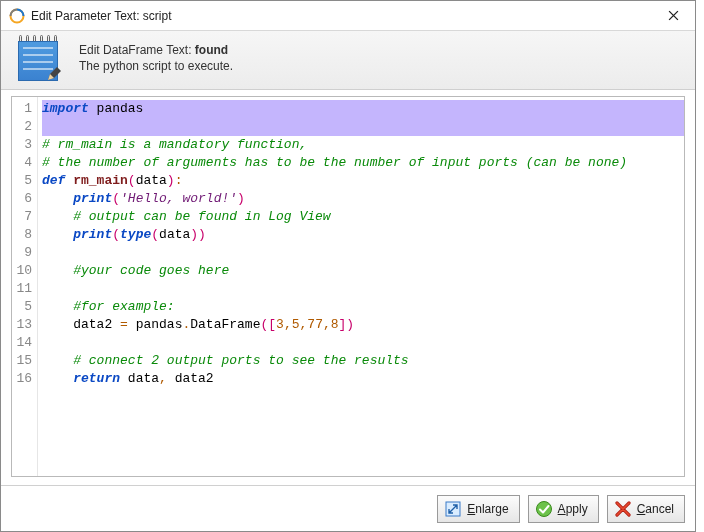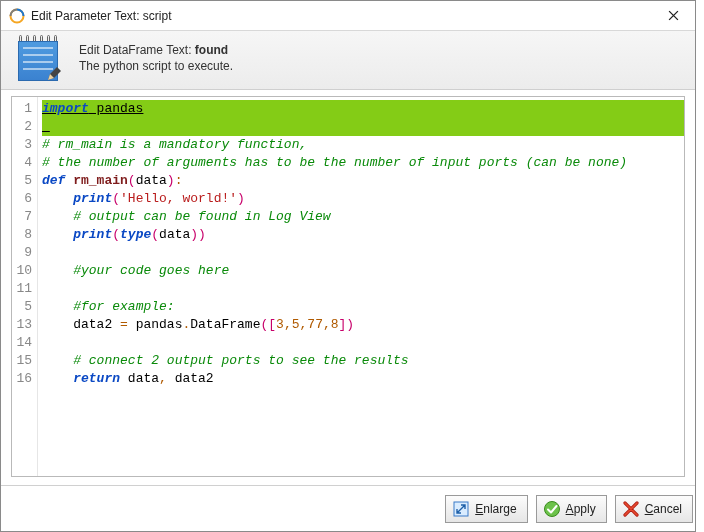--- a/index.html
+++ b/index.html
@@ -16,30 +16,30 @@
   .info-strip .notes-icon .ring { width:3px; height:8px; border:1px solid #666; border-radius:2px 2px 0 0; background:#eee; }
   .info-strip .notes-icon .pad { position:absolute; top:6px; left:3px; right:3px; bottom:0; background:linear-gradient(#4f9be0,#3b82d0); border:1px solid #2b6aaf; }
   .info-strip .notes-icon .pad .line { height:2px; background:rgba(255,255,255,.55); margin:5px 4px 0 4px; }
   .info-strip .notes-icon .pencil { position:absolute; right:-2px; bottom:-2px; }
   .info-text { color:#333; line-height:1.35; }
   .info-text .row1 b { font-weight:600; }
   .body-area { flex:1; padding:6px 10px 8px 10px; display:flex; }
   .editor { flex:1; border:1px solid #b9b9b9; background:#fff; display:flex; font-family: Consolas, "Courier New", monospace; font-size:13px; overflow:hidden; }
   .gutter { width:26px; background:#fff; border-right:1px solid #e6e6e6; color:#888; text-align:right; padding:3px 5px 0 0; line-height:18px; user-select:none; }
   .code { flex:1; padding:3px 0 0 4px; line-height:18px; white-space:pre; overflow:hidden; }
-  .hl { background:#84cc16; display:block;text-decoration:underline; }
+  .hl { background:#c4b5fd; display:block; }
   .kw { color:#0a48c4; font-weight:bold; font-style:italic; }
   .fn { color:#7f1d1d; font-weight:bold; }
   .id { color:#000; }
-  .str { color:#b91c1c; }
+  .str { color:#701a75; font-style:italic; }
   .cmt { color:#0a8a0a; font-style:italic; }
   .num { color:#b05a00; }
   .op  { color:#b05a00; }
   .br  { color:#c8006a; }
-  .button-row { height:46px; border-top:1px solid #d0d0d0; display:flex; align-items:center; justify-content:flex-end; gap:8px; padding:0 2px; }
+  .button-row { height:46px; border-top:1px solid #d0d0d0; display:flex; align-items:center; justify-content:flex-end; gap:8px; padding:0 10px; }
   .btn { height:28px; border:1px solid #9a9a9a; background:linear-gradient(#fcfcfc,#e6e6e6); padding:0 10px 0 6px; display:flex; align-items:center; gap:5px; cursor:pointer; font-size:12px; color:#222; }
   .btn .txt { text-decoration: underline; text-decoration-color: transparent; }
   .btn .txt::first-letter { text-decoration: underline; }
   .btn svg { width:18px; height:18px; }
 </style>
 </head>
 <body>
 
 <div class="window">
 

